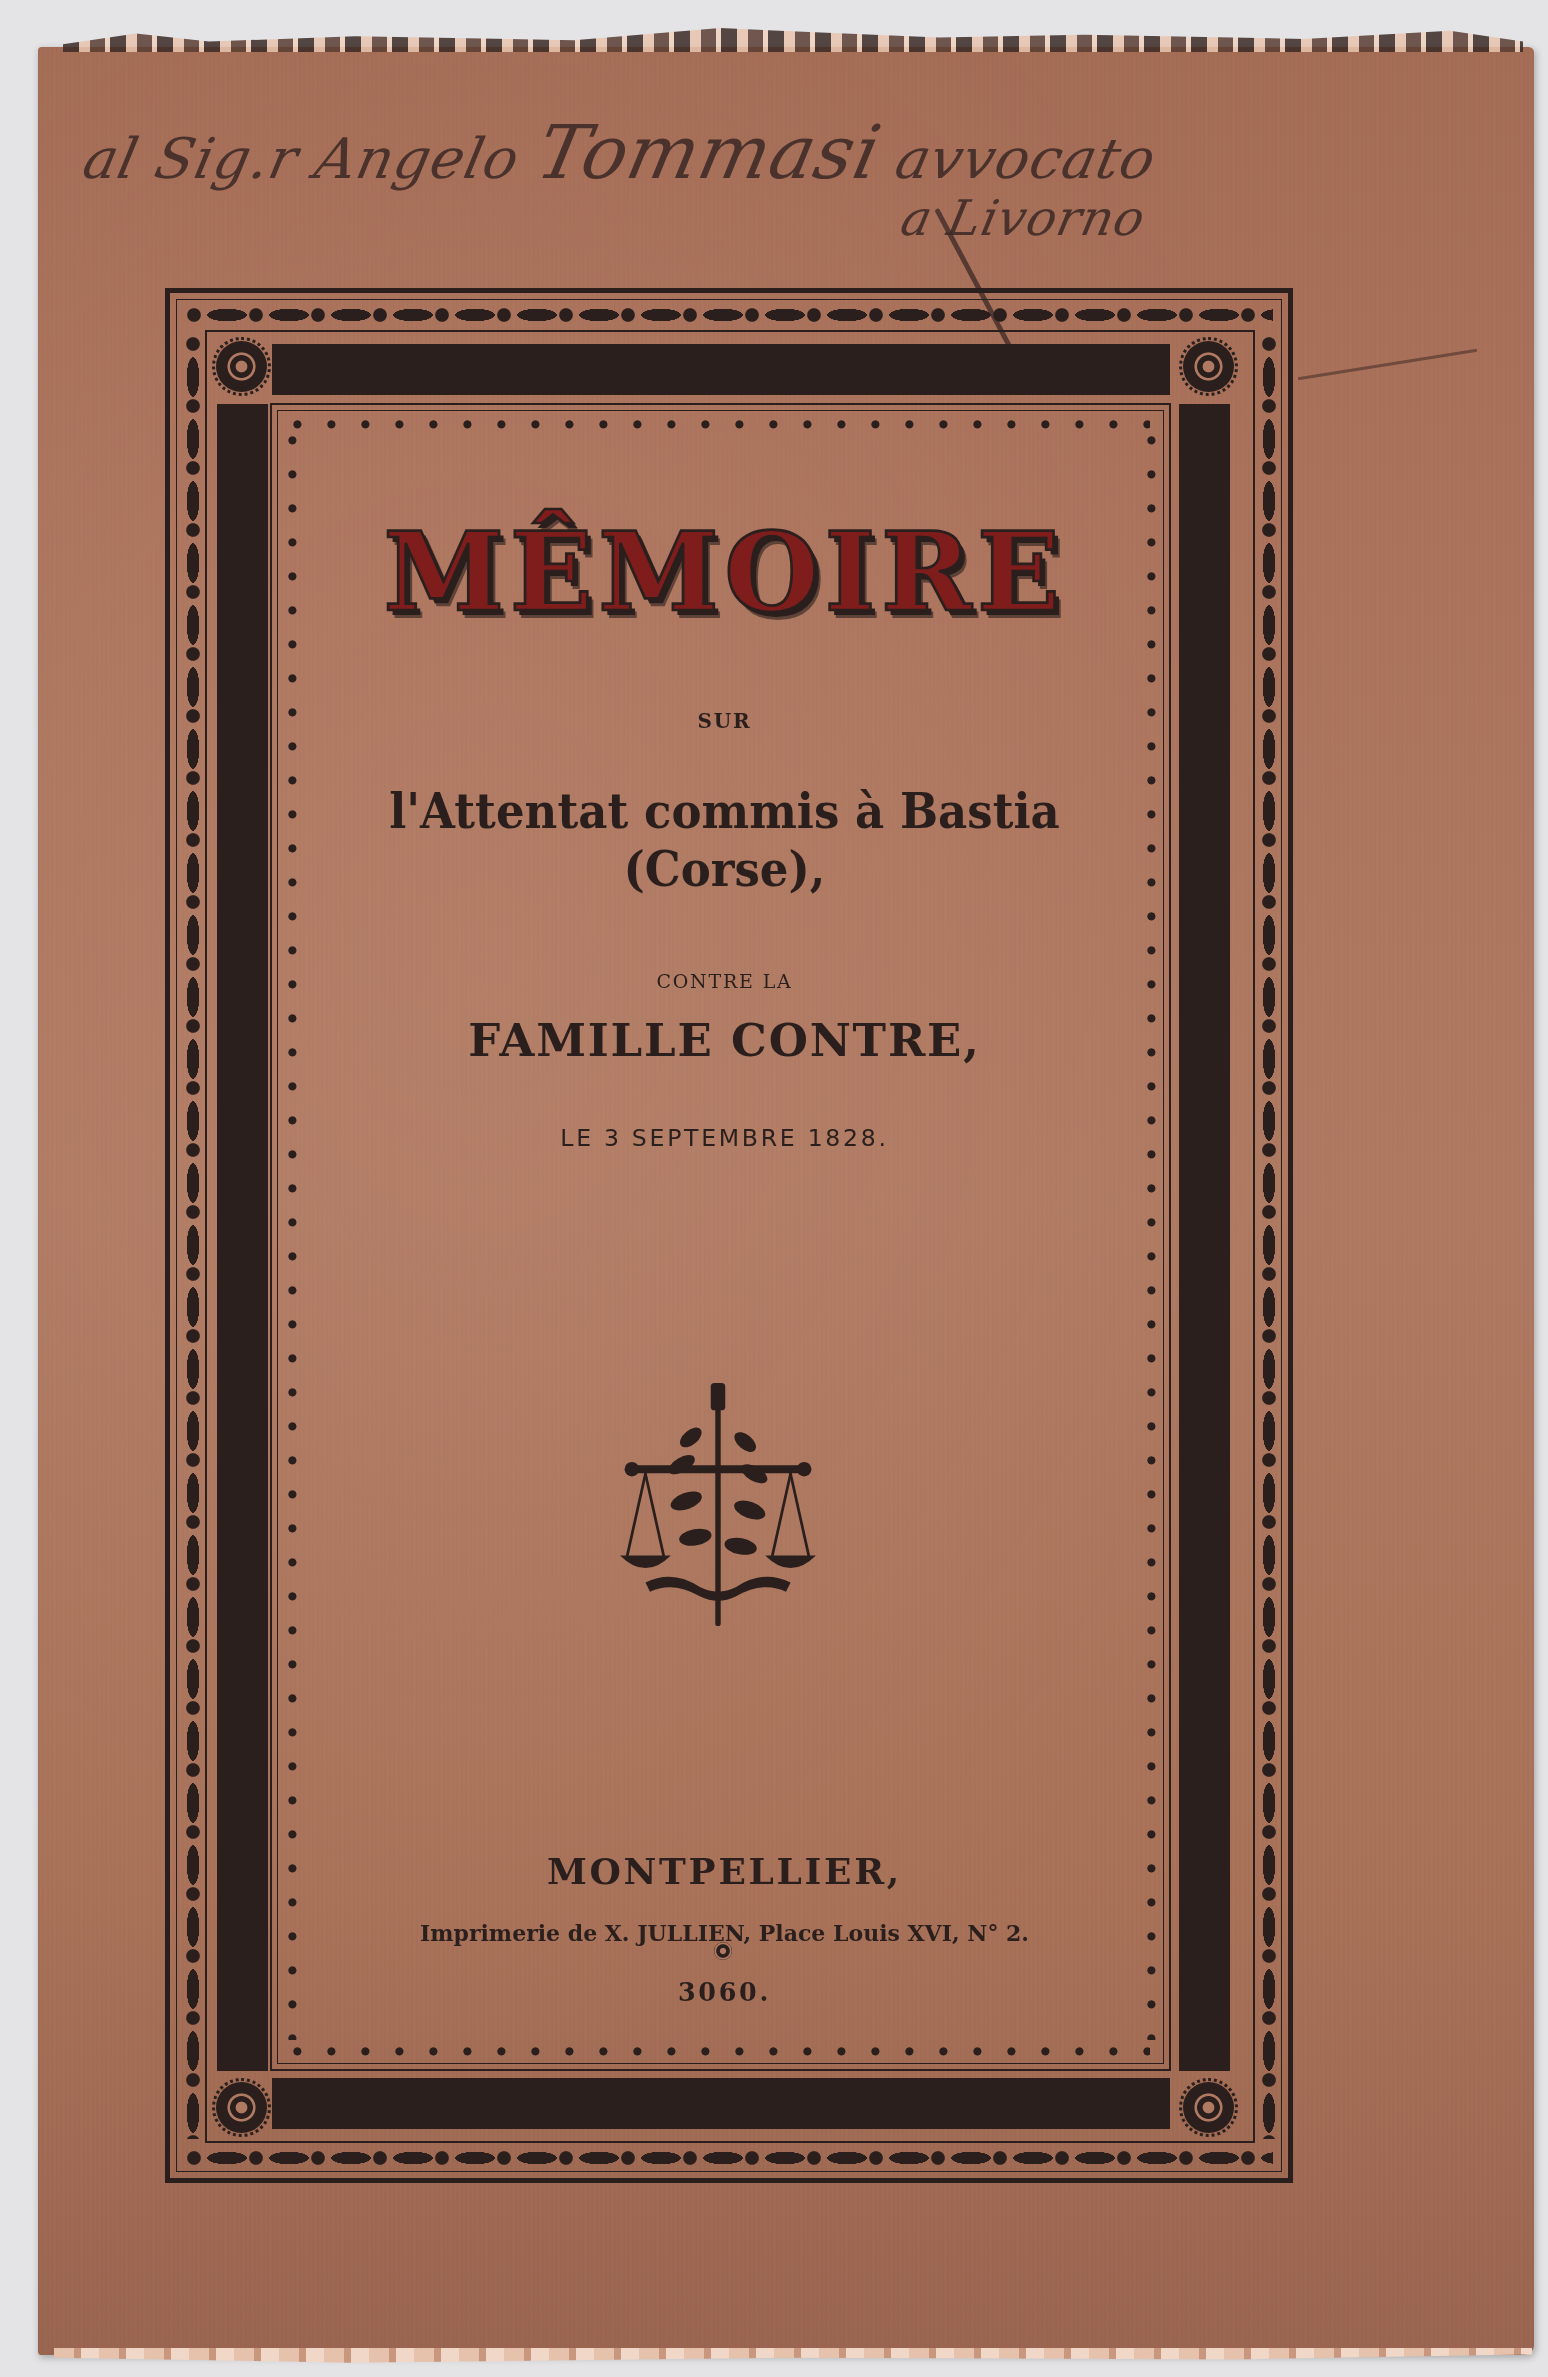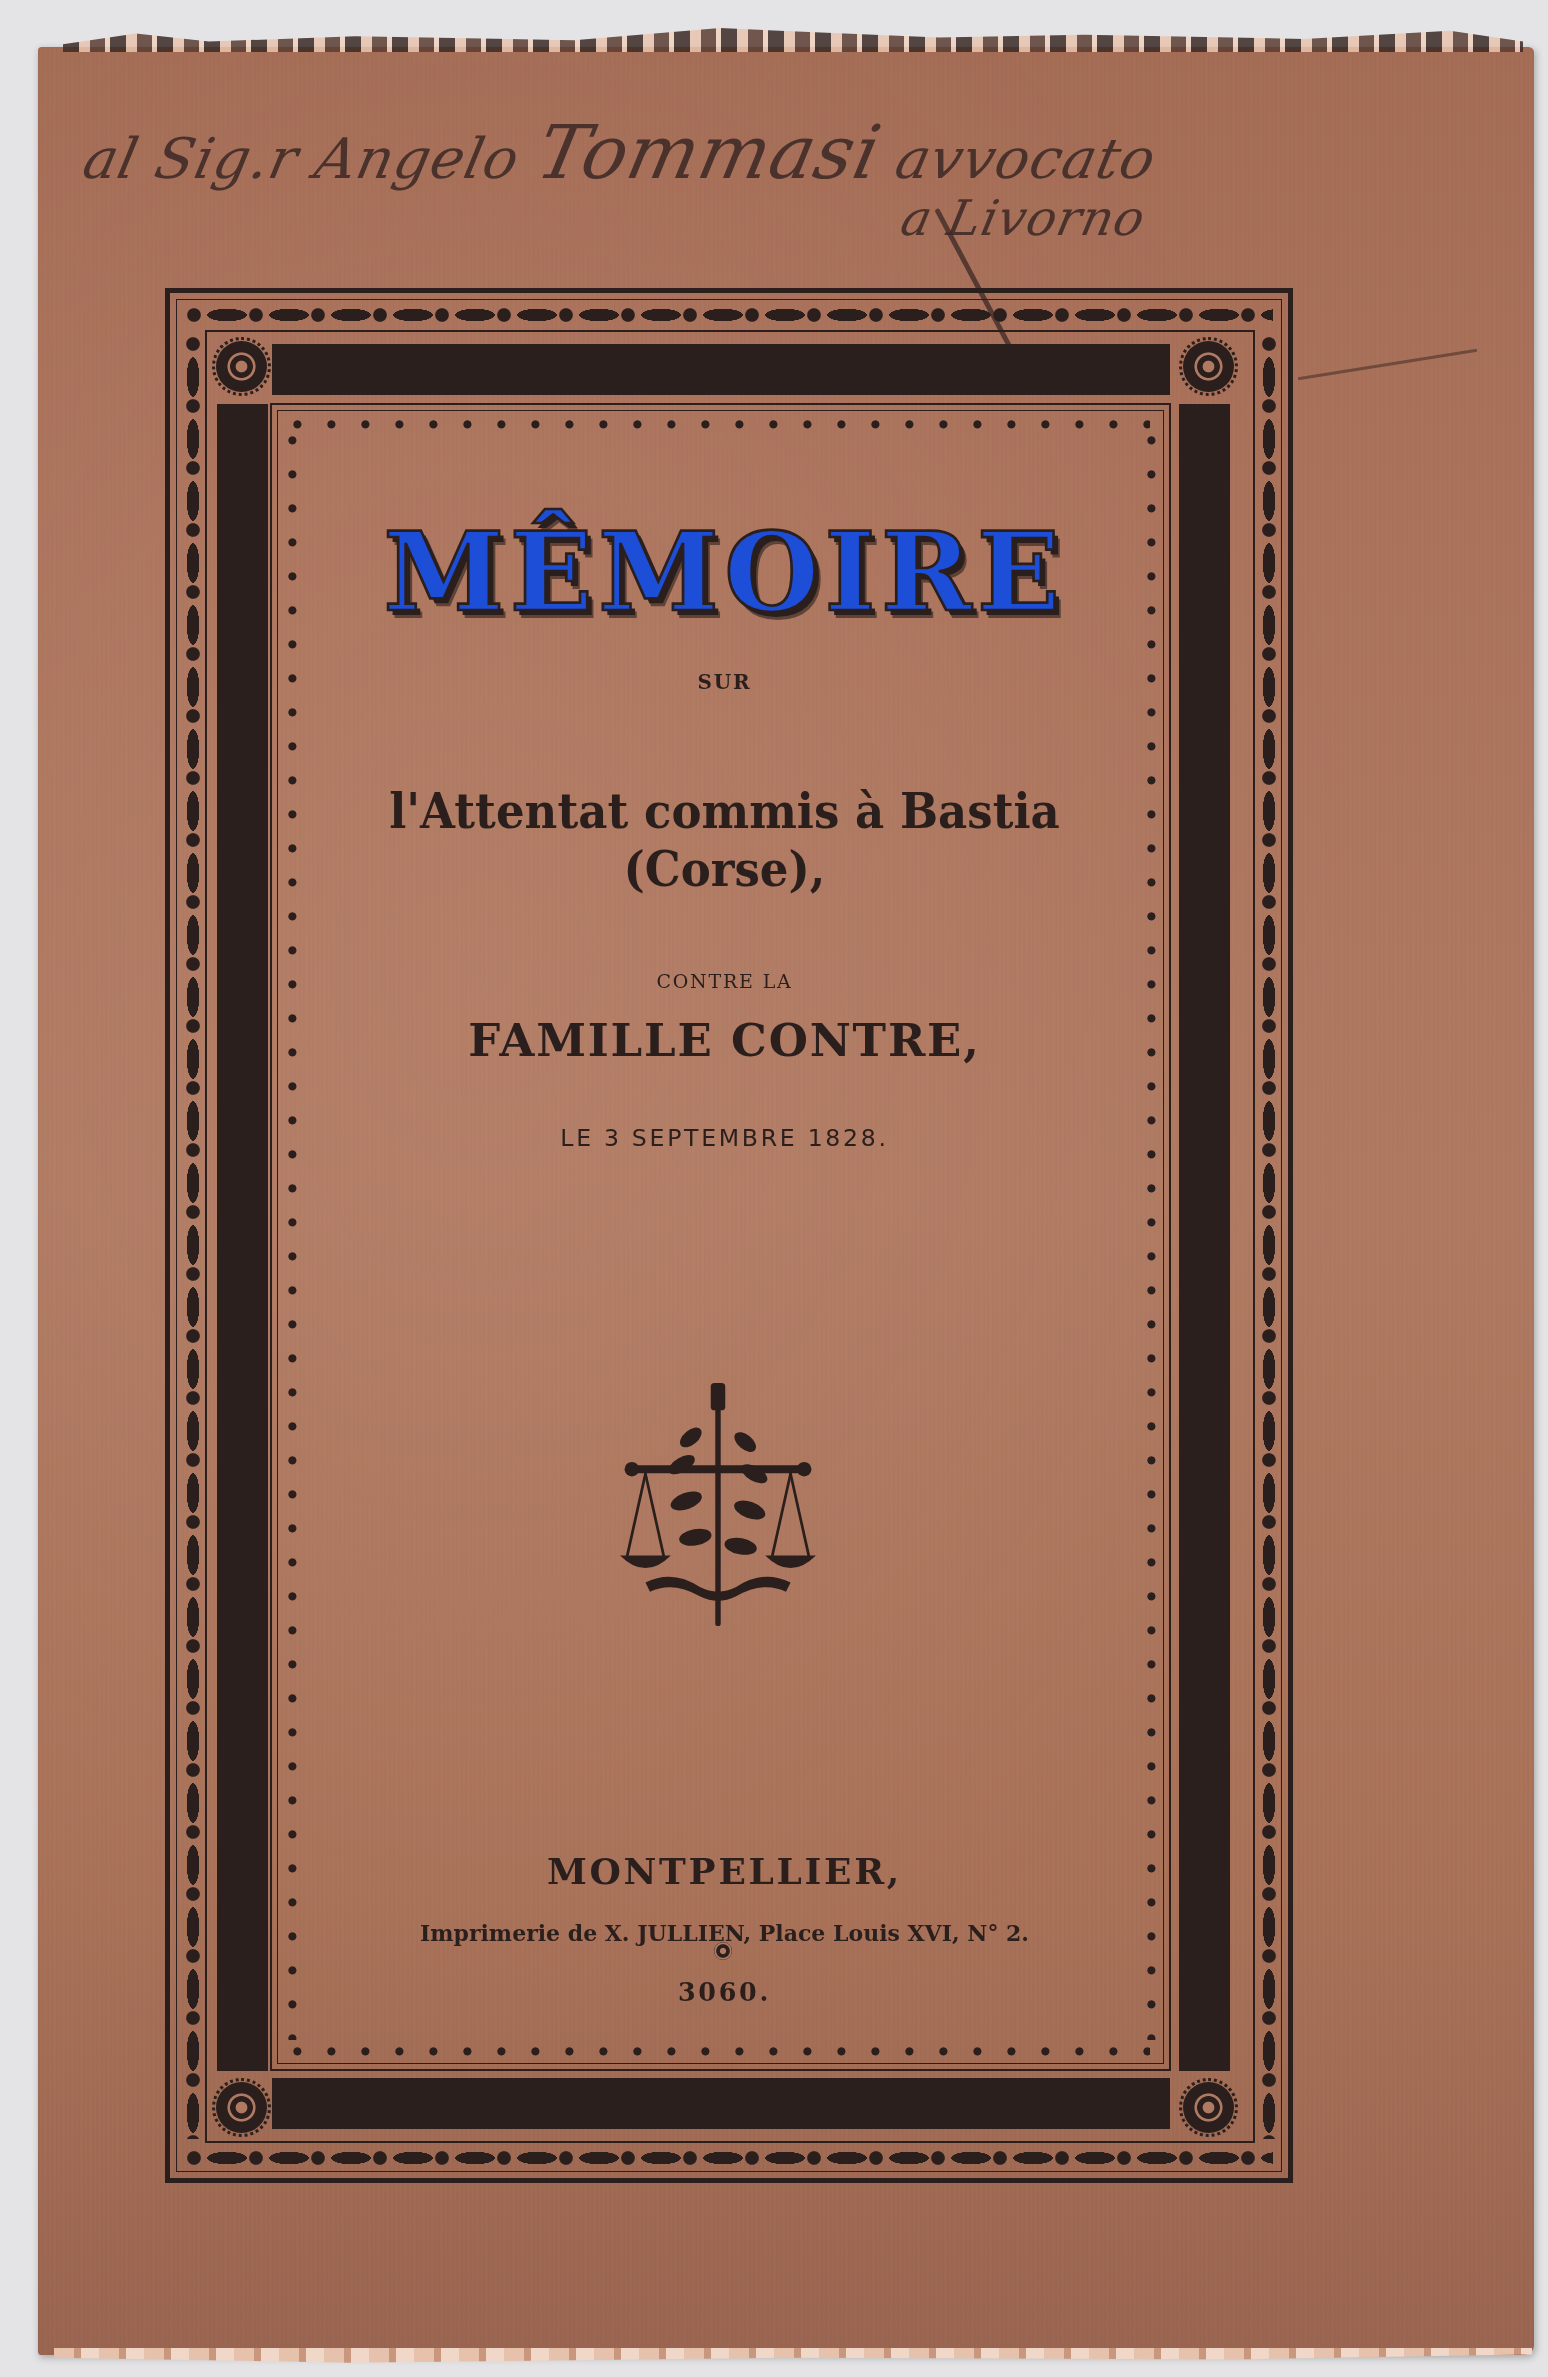--- a/index.html
+++ b/index.html
@@ -45,22 +45,22 @@
       linear-gradient(#2a1f1d,#2a1f1d) 5.4px 15.4px/47px 3.6px repeat-y;
       background-size:56px 34px,56px 34px;}
   .dot-v{width:11px;background:radial-gradient(circle at 5.4px 5.4px,#2a1f1d 3.6px,transparent 4.5px) 0 0/11px 34px repeat-y;}
   .dot-h{height:11px;background:radial-gradient(circle at 5.4px 5.4px,#2a1f1d 3.6px,transparent 4.5px) 0 0/34px 11px repeat-x;}
   .rosette{position:absolute;width:51px;height:51px;border-radius:50%;
     background:radial-gradient(circle,#b07a62 0 5.4px,#2a1f1d 6.3px 11px,#b07a62 11.8px 13.6px,#2a1f1d 14.5px 25.4px);}
   .rosette::after{content:"";position:absolute;inset:-3.6px;border-radius:50%;border:3.6px dotted #2a1f1d;}
   
   .center{position:absolute;left:281px;width:887px;text-align:center;color:#2a1f1d;}
   .t-memoire{top:508px;font-family:"DejaVu Serif",serif;font-weight:bold;font-size:109px;letter-spacing:5.4px;
-    text-shadow:4.5px 5.4px 0 #2a1f1d,6.3px 8.2px 0 rgba(42,31,29,.6);color:#1d4ed8;-webkit-text-stroke:2.7px #2a1f1d;}
-  .t-sur{top:670px;font-size:20px;font-weight:bold;letter-spacing:1.8px;}
+    text-shadow:4.5px 5.4px 0 #2a1f1d,6.3px 8.2px 0 rgba(42,31,29,.6);color:#7f1d1d;-webkit-text-stroke:2.7px #2a1f1d;}
+  .t-sur{top:709px;font-size:20px;font-weight:bold;letter-spacing:1.8px;}
   .t-attentat{top:782px;font-family:"DejaVu Serif",serif;font-weight:bold;font-size:49px;letter-spacing:0px;transform:scaleX(.92);}
   .t-contre{top:970px;font-size:19px;font-weight:normal;letter-spacing:1.8px;}
   .t-famille{top:1014px;font-size:45px;font-weight:bold;letter-spacing:1.8px;font-family:"DejaVu Serif",serif;}
   .t-date{top:1124px;font-size:23.6px;font-weight:normal;letter-spacing:2.7px;font-family:"DejaVu Sans",sans-serif;}
   .t-city{top:1818px;font-size:36px;font-weight:bold;letter-spacing:2.7px;margin-top:32px;}
   .t-printer{top:1884px;font-size:22px;font-weight:bold;margin-top:36px;}
   .t-year{top:1977px;font-size:25.4px;font-weight:bold;letter-spacing:2.7px;}
   .ornament{position:absolute;left:714px;top:1942px;width:18px;height:18px;border-radius:50%;
     background:radial-gradient(circle,#b07a62 0 2.7px,#2a1f1d 3.6px 6.3px,#b07a62 7.3px 8.2px,#2a1f1d 9px);}
   

